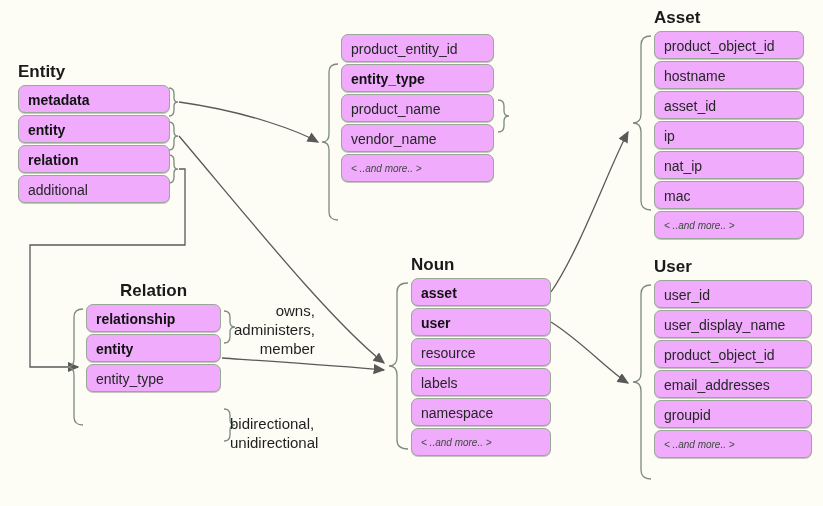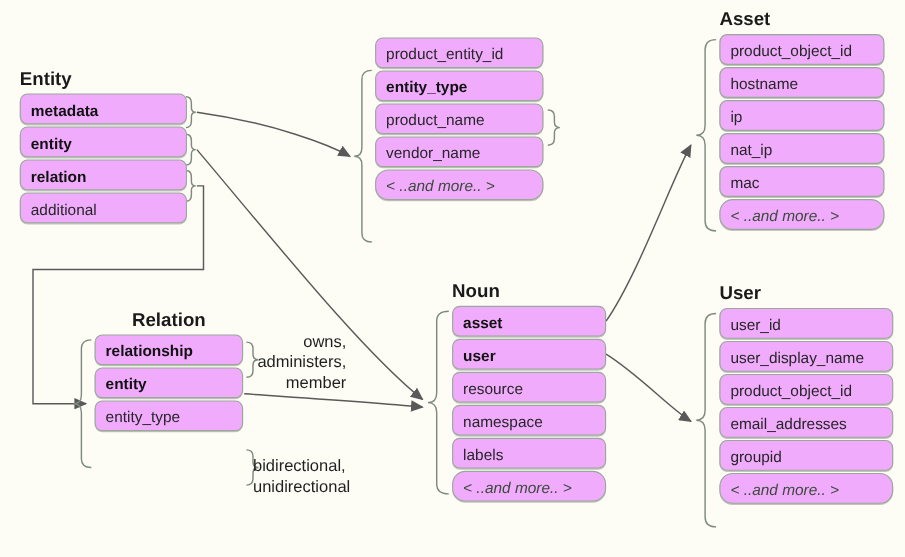--- a/index.html
+++ b/index.html
@@ -53,22 +53,21 @@
     white-space: nowrap;
     overflow: hidden;
   }
   .field.bold {
     font-weight: bold;
     color: #111;
   }
   .field.more {
     font-style: italic;
     color: #3c4a3c;
-    font-size: 14px;
-    border-radius: 12px;
+    font-size: 10px;
   }
   .note {
     position: absolute;
     font-size: 15px;
     color: #1f1f1f;
     line-height: 19px;
     white-space: pre-line;
   }
 </style>
 </head>
@@ -134,20 +133,21 @@
       <div class="field">vendor_name</div>
       <div class="field more">&lt; ..and more.. &gt;</div>
     </div>
   </div>
 
   <div class="group" style="left:654px; top:8px; width:150px;">
     <div class="group-title">Asset</div>
     <div class="rows">
       <div class="field">product_object_id</div>
       <div class="field">hostname</div>
+      <div class="field">asset_id</div>
       <div class="field">ip</div>
       <div class="field">nat_ip</div>
       <div class="field">mac</div>
       <div class="field more">&lt; ..and more.. &gt;</div>
     </div>
   </div>
 
   <div class="group" style="left:654px; top:257px; width:158px;">
     <div class="group-title">User</div>
     <div class="rows">
@@ -159,22 +159,22 @@
       <div class="field more">&lt; ..and more.. &gt;</div>
     </div>
   </div>
 
   <div class="group" style="left:411px; top:255px; width:140px;">
     <div class="group-title">Noun</div>
     <div class="rows">
       <div class="field bold">asset</div>
       <div class="field bold">user</div>
       <div class="field">resource</div>
+      <div class="field">labels</div>
       <div class="field">namespace</div>
-      <div class="field">labels</div>
       <div class="field more">&lt; ..and more.. &gt;</div>
     </div>
   </div>
 
   <div class="group" style="left:86px; top:281px; width:135px;">
     <div class="group-title" style="text-align:center;">Relation</div>
     <div class="rows">
       <div class="field bold">relationship</div>
       <div class="field bold">entity</div>
       <div class="field">entity_type</div>

